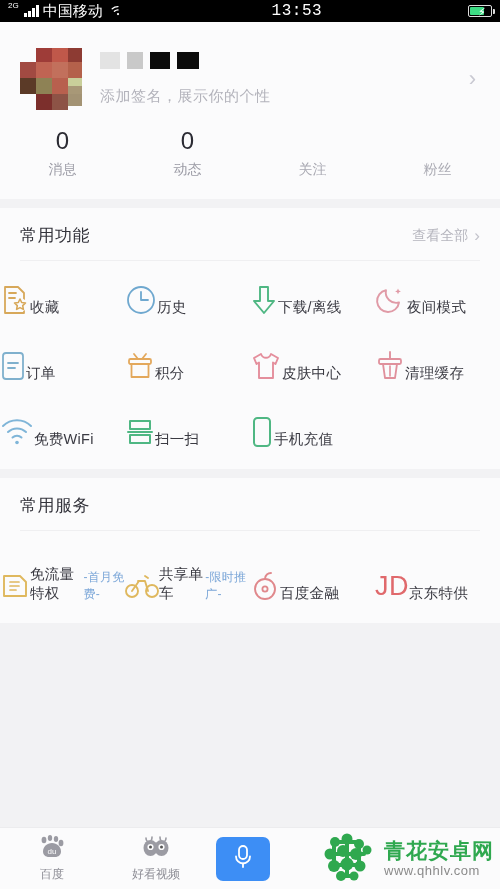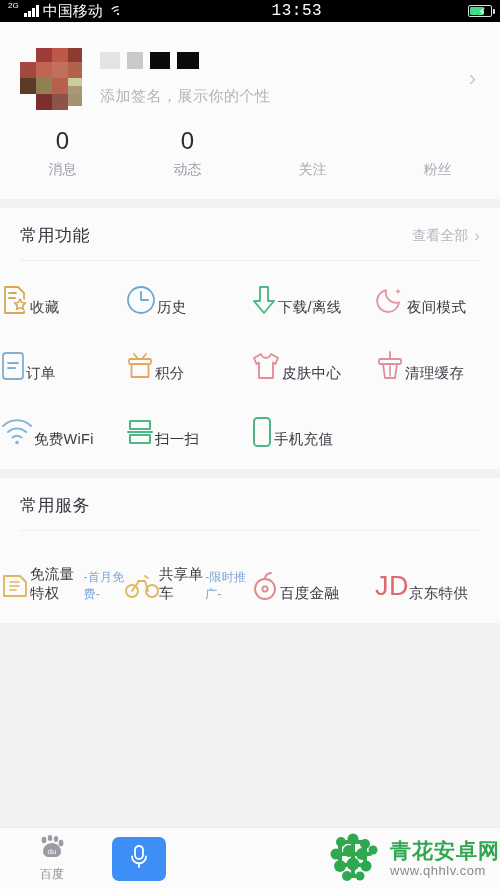--- a/index.html
+++ b/index.html
@@ -73,21 +73,21 @@
     position:absolute; left:0; bottom:0; width:500px; height:62px;
     background:#fbfbfc; border-top:1px solid #ececee;
     display:flex; align-items:center;
   }
   .bn{ width:104px; display:flex; flex-direction:column; align-items:center; justify-content:flex-end;}
   .bn .lbl{ font-size:12px; color:#8d8d95; margin-top:3px;}
   .micbtn{
     width:54px; height:44px; background:#3d8ef5; border-radius:7px;
     display:flex; align-items:center; justify-content:center; margin-left:8px;
   }
-  .watermark{ margin-left:auto; display:flex; align-items:center; gap:8px; }
+  .watermark{ margin-left:auto; display:flex; align-items:center; gap:8px; padding-right:6px;}
   .wm-text{ display:flex; flex-direction:column; line-height:1.05;}
   .wm-title{ font-size:21px; font-weight:bold; color:#2fa84f; letter-spacing:1px;}
   .wm-url{ font-size:13px; color:#8a8a8a; letter-spacing:.5px; margin-top:2px;}
 </style>
 </head>
 <body>
 
 <div class="phone">
 
   <div class="statusbar">
@@ -363,20 +363,34 @@
           <ellipse cx="11" cy="3" rx="2.2" ry="3" fill="#9b9ba3"></ellipse>
           <ellipse cx="17" cy="4" rx="2.2" ry="3" fill="#9b9ba3"></ellipse>
           <ellipse cx="22" cy="8" rx="2.4" ry="3.2" fill="#9b9ba3"></ellipse>
           <path d="M13 8c5 0 9 4 9 8.5 0 3.3-2.6 5.5-6 5.5h-6c-3.4 0-6-2.2-6-5.5C4 12 8 8 13 8z" fill="#9b9ba3"></path>
           <text x="13" y="19" font-size="8" fill="#fbfbfc" text-anchor="middle" font-family="Liberation Sans, sans-serif">du</text>
         </svg>
       </span>
       <span class="lbl">百度</span>
     </div>
 
+    <div class="bn">
+      <span>
+        <svg width="30" height="24" viewBox="0 0 30 24">
+          <path d="M5 3c0 2 1 3 1 3M11 2c0 2-.6 3-.6 3M19 2c0 2 .6 3 .6 3M25 3c0 2-1 3-1 3" stroke="#9b9ba3" stroke-width="1.6" stroke-linecap="round" fill="none"></path>
+          <ellipse cx="9.5" cy="13" rx="7" ry="8" fill="#9b9ba3"></ellipse>
+          <ellipse cx="20.5" cy="13" rx="7" ry="8" fill="#9b9ba3"></ellipse>
+          <circle cx="9.5" cy="12" r="3.1" fill="#fbfbfc"></circle>
+          <circle cx="20.5" cy="12" r="3.1" fill="#fbfbfc"></circle>
+          <circle cx="9.5" cy="12" r="1.5" fill="#555"></circle>
+          <circle cx="20.5" cy="12" r="1.5" fill="#555"></circle>
+        </svg>
+      </span>
+      <span class="lbl">好看视频</span>
+    </div>
 
     <div class="micbtn">
       <span>
         <svg width="22" height="26" viewBox="0 0 22 26">
             <rect x="7" y="2" width="8" height="13" rx="4" fill="none" stroke="#fff" stroke-width="1.8"></rect>
             <path d="M4 12.5a7 7 0 0014 0" fill="none" stroke="#fff" stroke-width="1.8" stroke-linecap="round"></path>
             <path d="M11 19.5V23" stroke="#fff" stroke-width="1.8" stroke-linecap="round"></path>
           </svg>
       </span>
     </div>

